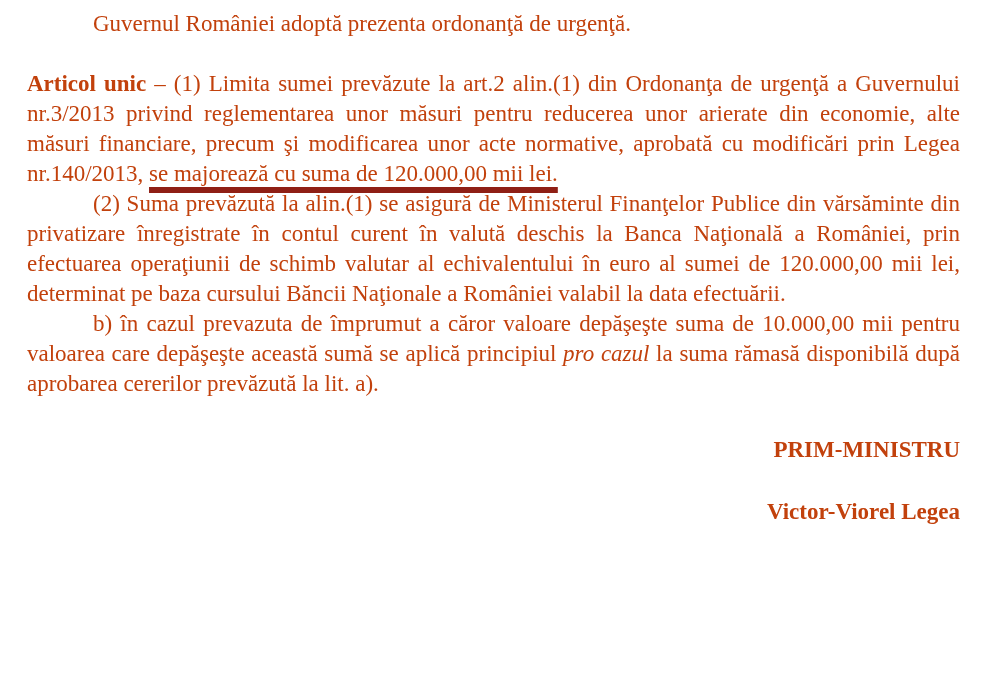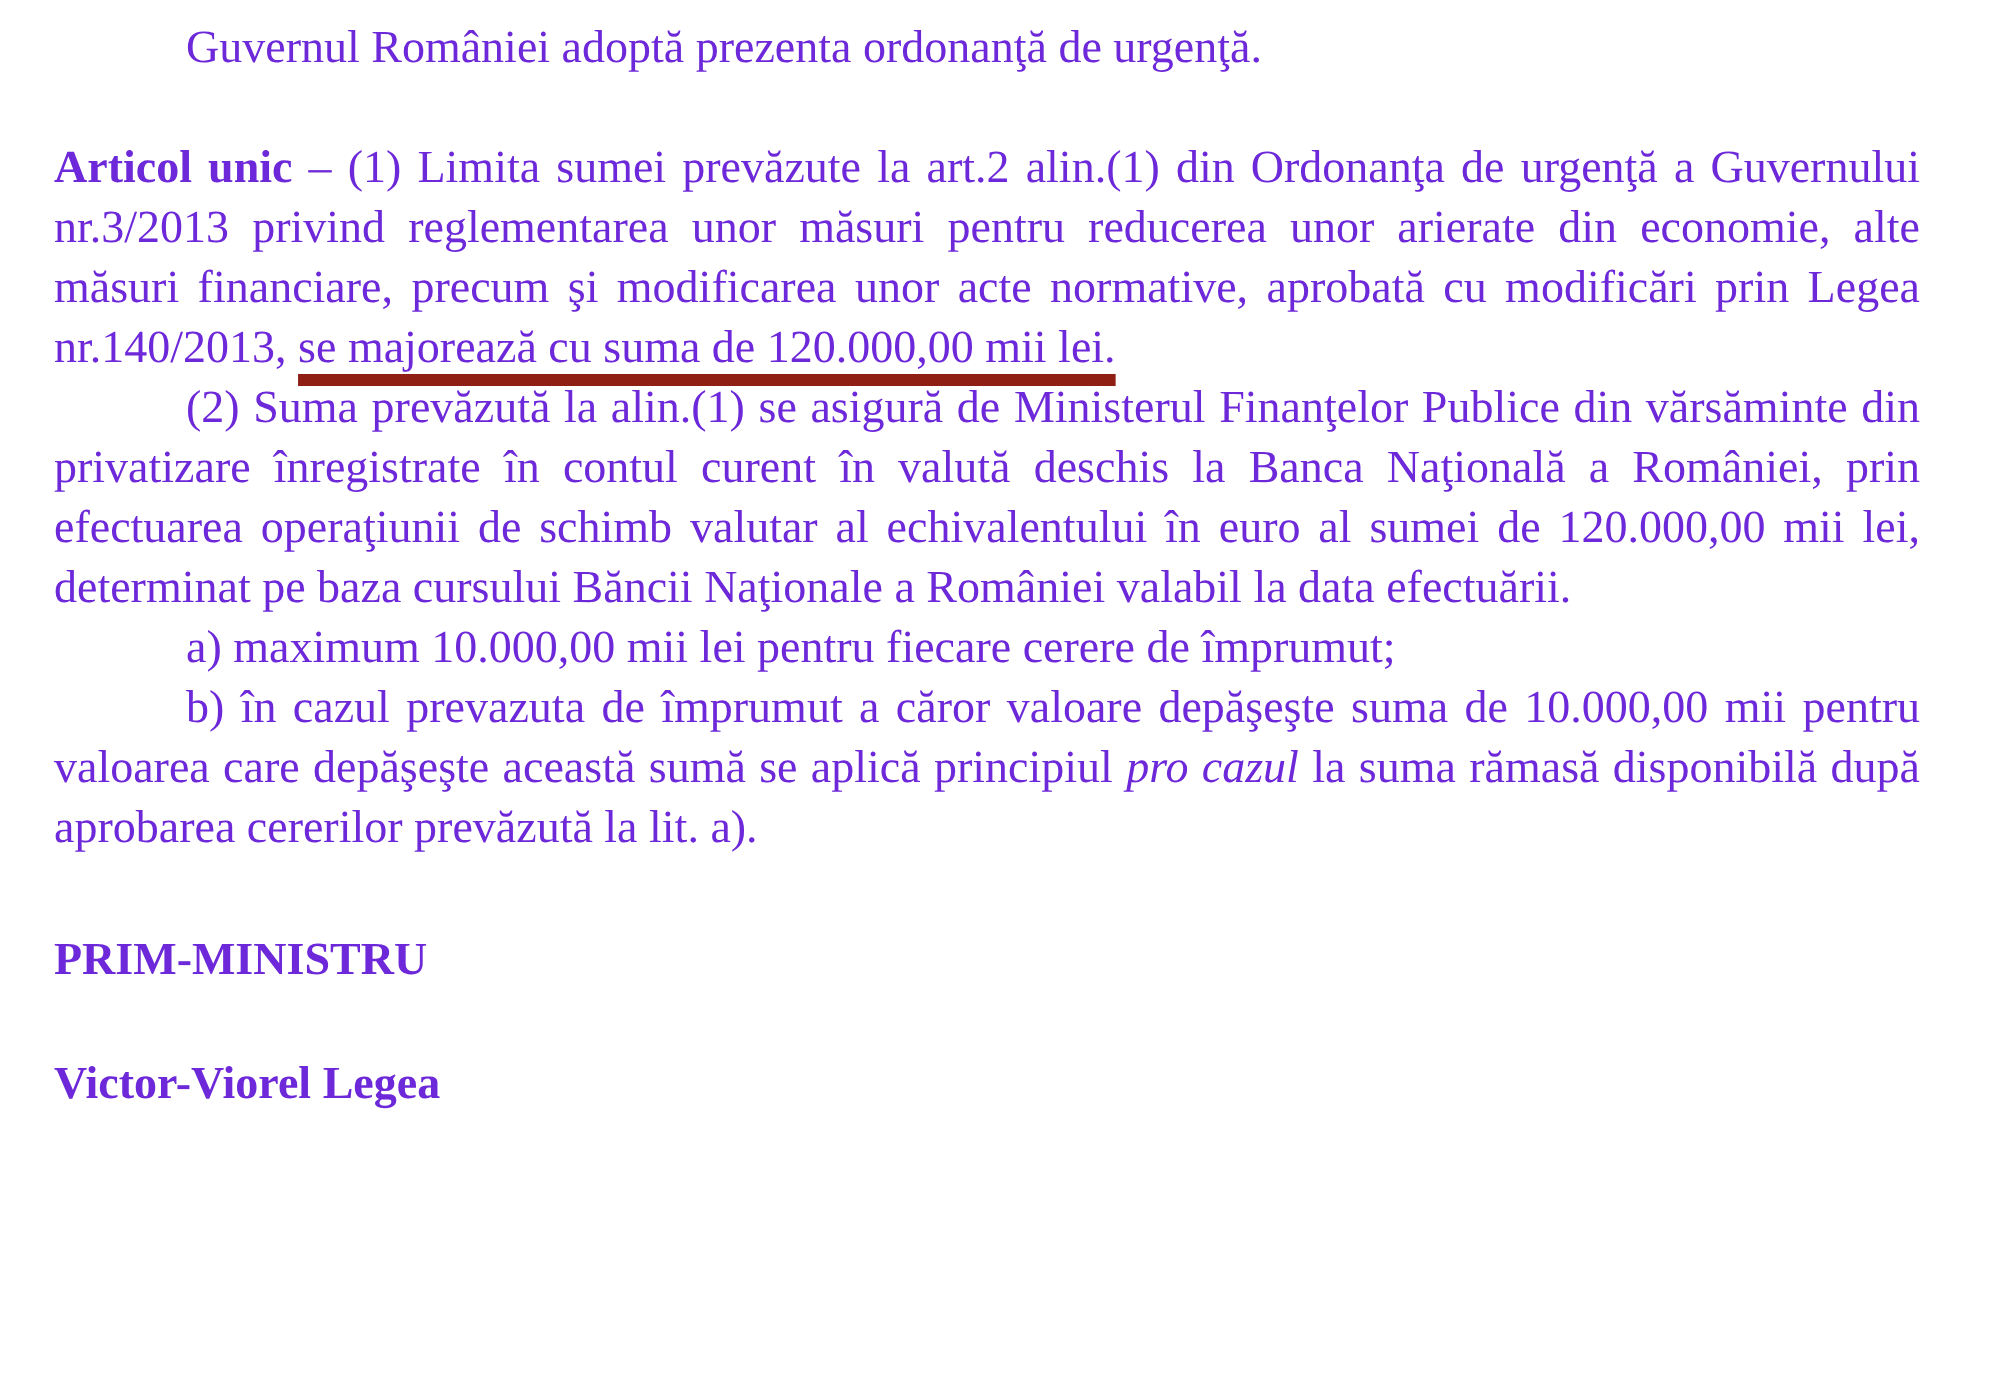--- a/index.html
+++ b/index.html
@@ -10,21 +10,21 @@
     overflow: hidden;
   }
   .page {
     box-sizing: border-box;
     width: 995px;
     height: 700px;
     padding: 9px 35px 0 27px;
     font-family: "Liberation Serif", "DejaVu Serif", serif;
     font-size: 23px;
     line-height: 30px;
-    color: #6d28d9;
+    color: #c2410c;
     background: #ffffff;
   }
   .para {
     margin: 0;
     text-align: justify;
   }
   .first-indent { text-indent: 66px; }
   .gap-after { margin-bottom: 30px; }
   .bold { font-weight: bold; }
   .italic { font-style: italic; }
@@ -33,38 +33,37 @@
     text-decoration-color: #8f1f15;
     text-decoration-thickness: 6px;
     text-underline-offset: 6px;
     text-decoration-skip-ink: none;
   }
   .signature-block {
     margin-top: 36px;
   }
   .sig-line {
     margin: 0;
-    text-align: left;
+    text-align: right;
     font-weight: bold;
   }
   .sig-name { margin-top: 32px; }
 </style>
 </head>
 <body>
 
 <div class="page">
 
   <p class="para first-indent gap-after"><span>Guvernul României adoptă prezenta ordonanţă de urgenţă.</span></p>
 
   <p class="para"><span class="bold">Articol unic</span><span> – (1) Limita sumei prevăzute la art.2 alin.(1) din Ordonanţa de urgenţă a Guvernului nr.3/2013 privind reglementarea unor măsuri pentru reducerea unor arierate din economie, alte măsuri financiare, precum şi modificarea unor acte normative, aprobată cu modificări prin Legea nr.140/2013, </span><span class="red-underline">se majorează cu suma de 120.000,00 mii lei.</span></p>
 
   <p class="para first-indent"><span>(2) Suma prevăzută la alin.(1) se asigură de Ministerul Finanţelor Publice din vărsăminte din privatizare înregistrate în contul curent în valută deschis la Banca Naţională a României, prin efectuarea operaţiunii de schimb valutar al echivalentului în euro al sumei de 120.000,00 mii lei, determinat pe baza cursului Băncii Naţionale a României valabil la data efectuării.</span></p>
 
 
-  <p class="para first-indent"><span>a) maximum 10.000,00 mii lei pentru fiecare cerere de împrumut;</span></p>
 
   <p class="para first-indent"><span>b) în cazul prevazuta de împrumut a căror valoare depăşeşte suma de 10.000,00 mii pentru valoarea care depăşeşte această sumă se aplică principiul </span><span class="italic">pro cazul</span><span> la suma rămasă disponibilă după aprobarea cererilor prevăzută la lit. a).</span></p>
 
   <div class="signature-block">
     <p class="sig-line">PRIM-MINISTRU</p>
     <p class="sig-line sig-name">Victor-Viorel Legea</p>
   </div>
 
 </div>
 

